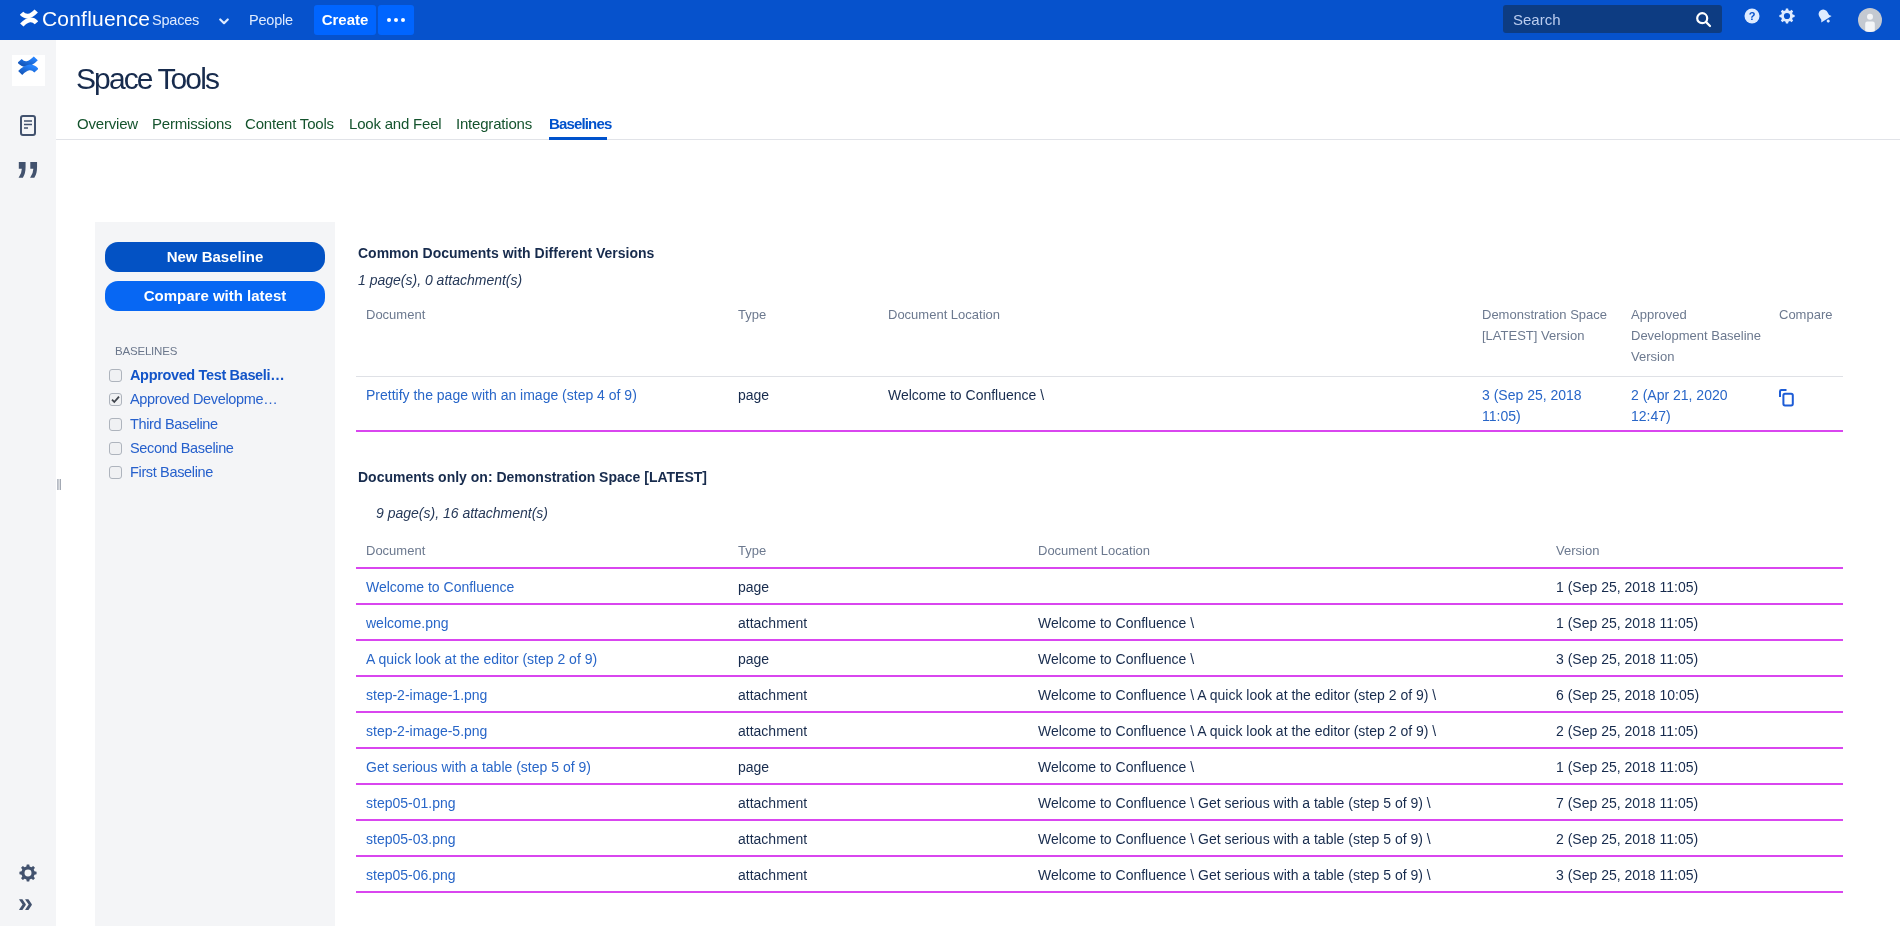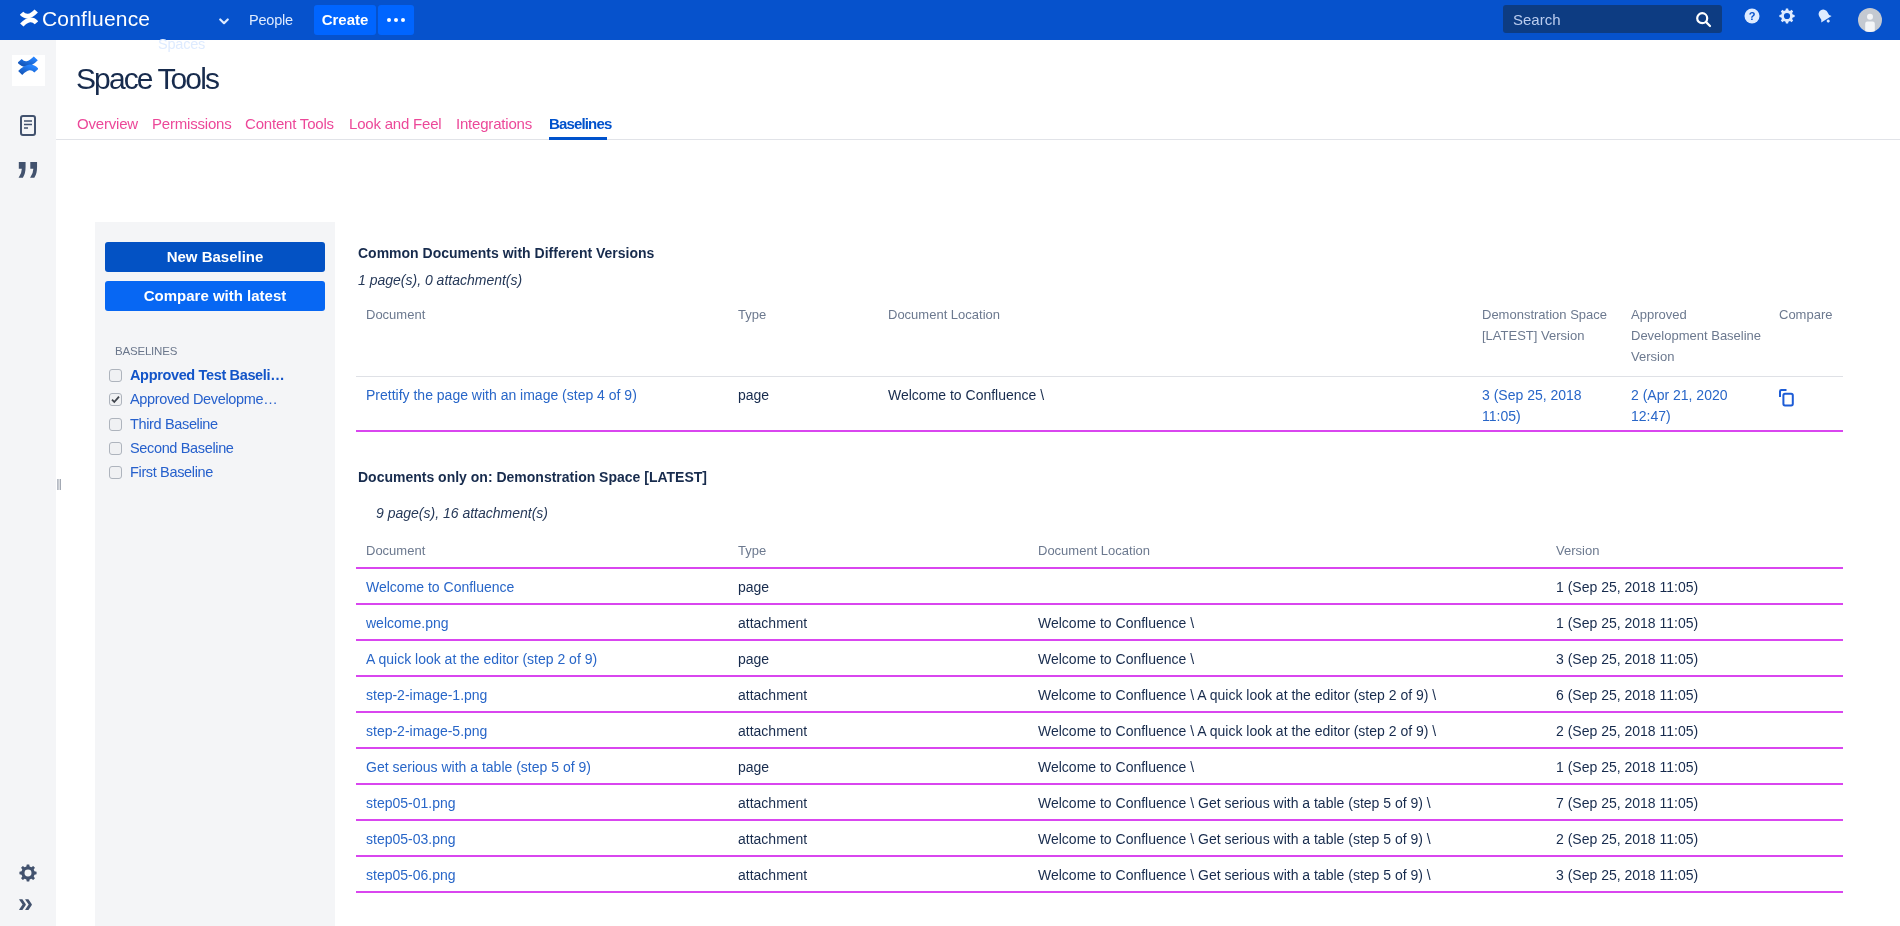--- a/index.html
+++ b/index.html
@@ -21,27 +21,27 @@
 .hicon { position:absolute; top:8px; }
 
 
 #sidebar { position:absolute; left:0; top:40px; width:56px; height:886px; background:#F4F5F7; }
 #sb-logo-tile { position:absolute; left:12px; top:15px; width:33px; height:31px; background:#fff; }
 .sb-ic { position:absolute; }
 
 
 #h1 { position:absolute; left:76px; top:62px; font-size:30px; font-weight:400; color:#172B4D; letter-spacing:-1.9px;}
 #tabs { position:absolute; left:56px; top:108px; width:1844px; height:32px; border-bottom:1px solid #E1E3E8; }
-.tab { position:absolute; top:7px; font-size:15px; color:#ec4899; letter-spacing:-0.2px; }
+.tab { position:absolute; top:7px; font-size:15px; color:#14532d; letter-spacing:-0.2px; }
 .tab.active { color:#0052CC; font-weight:bold; letter-spacing:-0.85px; }
 #tab-underline { position:absolute; left:493px; top:29px; width:58px; height:3px; background:#0052CC; }
 
 
 #panel { position:absolute; left:95px; top:222px; width:240px; height:704px; background:#F4F5F7; }
-.pbtn { position:absolute; left:10px; width:220px; height:30px; border-radius:3px; color:#fff; font-size:15px; font-weight:bold; text-align:center; line-height:30px; }
+.pbtn { position:absolute; left:10px; width:220px; height:30px; border-radius:13px; color:#fff; font-size:15px; font-weight:bold; text-align:center; line-height:30px; }
 #pbtn1 { top:20px; background:#0352C4; }
 #pbtn2 { top:59px; background:#0767F3; }
 #pl-label { position:absolute; left:20px; top:123px; font-size:11.5px; letter-spacing:-0.2px; color:#6B778C; }
 .bl-item { position:absolute; left:14px; height:20px; }
 .cb { position:absolute; left:0px; top:2px; width:13px; height:13px; background:#F0F1F3; border:1px solid #AEB4BD; border-radius:3px; }
 .bl-item .txt { position:absolute; left:21px; top:0px; font-size:14.5px; letter-spacing:-0.35px; color:#2660CC; white-space:nowrap; }
 .bl-item .txt.bold { font-weight:bold; color:#1254C8; }
 #drag { position:absolute; left:56px; top:476px; color:#9AA1AD; font-size:15px; letter-spacing:-1px;}
 
 
@@ -62,21 +62,21 @@
 </style>
 </head>
 <body>
 
 <div id="topnav">
   <svg id="logo" width="18" height="22" viewBox="0 0 18 22">
     <path d="M1.5,6.2 Q7.6,13.0 16.2,4.0" stroke="#fff" stroke-width="4.7" fill="none"></path>
     <path d="M16.5,15.8 Q10.4,9.0 1.8,18.0" stroke="#fff" stroke-width="4.7" fill="none"></path>
   </svg>
   <div id="logotext">Confluence</div>
-  <div class="navitem" style="left:158px;margin-top:24px;">Spaces</div>
+  <div class="navitem" style="left:152px;">Spaces</div>
   <svg class="abs" style="left:219px; top:18px;" width="10" height="7" viewBox="0 0 12 8">
       <path d="M1.5,1.5 L6,6 L10.5,1.5" stroke="#DEEBFF" stroke-width="2.6" fill="none" stroke-linecap="round" stroke-linejoin="round"></path>
     </svg>
   <div class="navitem" style="left:249px;">People</div>
   <div id="btn-create">Create</div>
   <div id="btn-dots"><span></span><span></span><span></span></div>
   <div id="search">
     <div class="ph">Search</div>
     <svg class="abs" style="left:192px; top:6px;" width="17" height="17" viewBox="0 0 17 17">
         <circle cx="7.2" cy="7.2" r="5" stroke="#fff" stroke-width="2.2" fill="none"></circle>
@@ -244,21 +244,21 @@
   <tr>
         <td><a class="lnk" href="#">A quick look at the editor (step 2 of 9)</a></td>
         <td>page</td>
         <td>Welcome to Confluence \</td>
         <td>3 (Sep 25, 2018 11:05)</td>
       </tr>
   <tr>
         <td><a class="lnk" href="#">step-2-image-1.png</a></td>
         <td>attachment</td>
         <td>Welcome to Confluence \ A quick look at the editor (step 2 of 9) \</td>
-        <td>6 (Sep 25, 2018 11:05)</td>
+        <td>6 (Sep 25, 2018 10:05)</td>
       </tr>
   <tr>
         <td><a class="lnk" href="#">step-2-image-5.png</a></td>
         <td>attachment</td>
         <td>Welcome to Confluence \ A quick look at the editor (step 2 of 9) \</td>
         <td>2 (Sep 25, 2018 11:05)</td>
       </tr>
   <tr>
         <td><a class="lnk" href="#">Get serious with a table (step 5 of 9)</a></td>
         <td>page</td>

